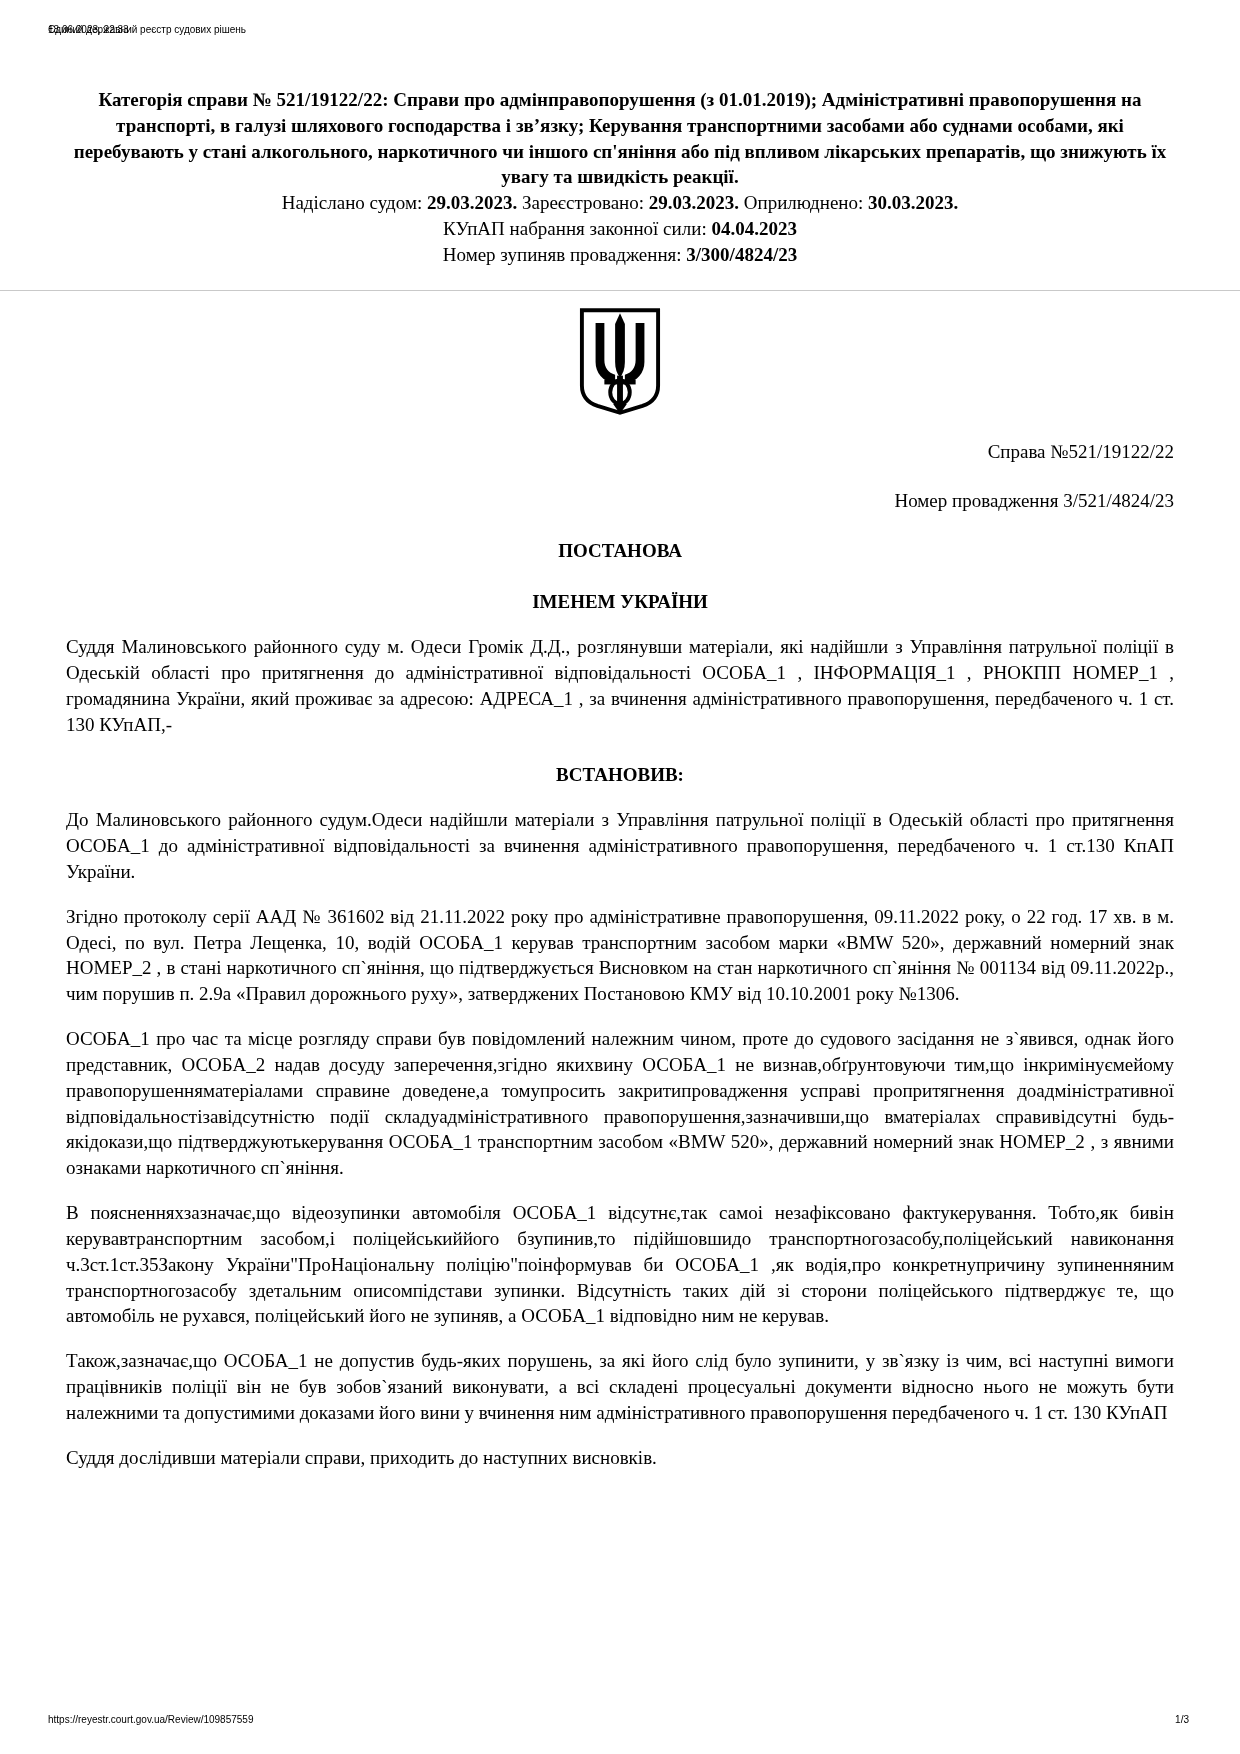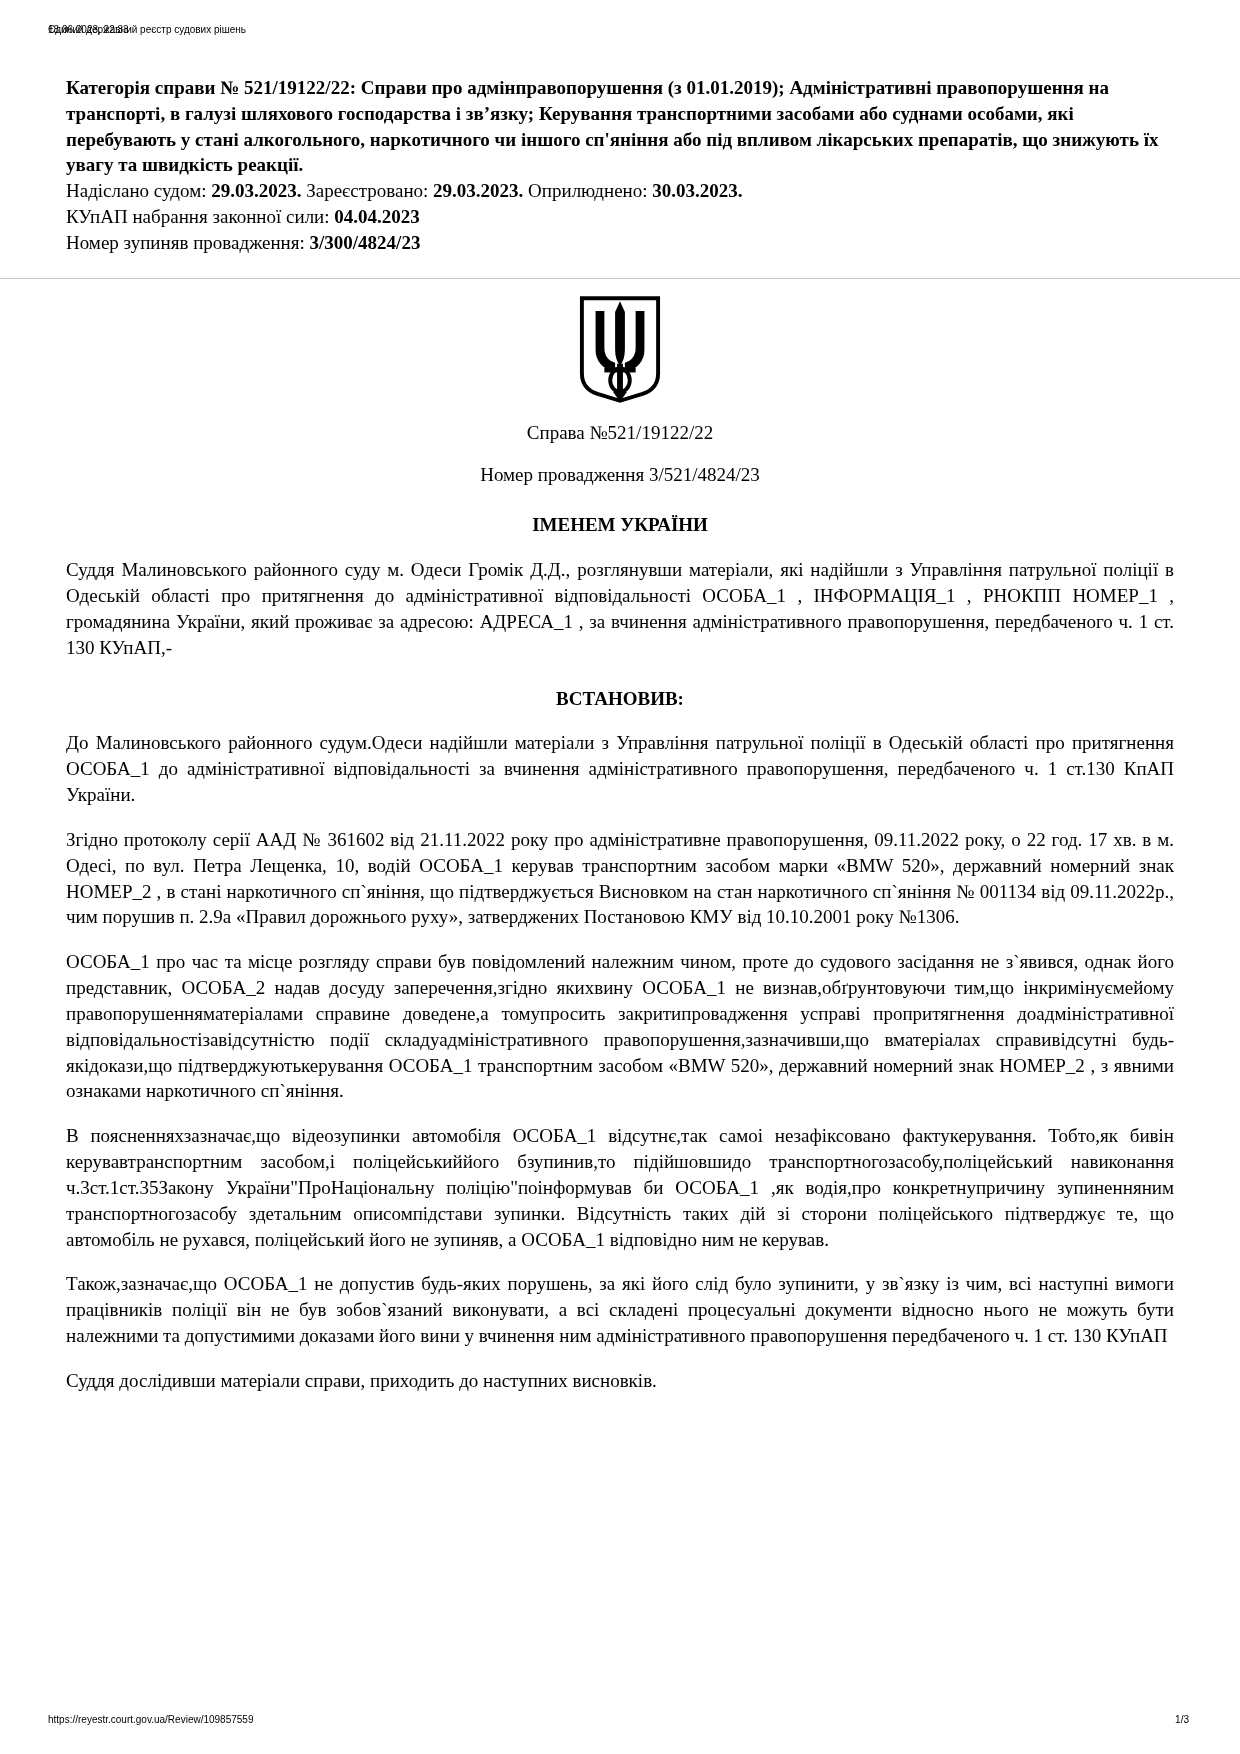--- a/index.html
+++ b/index.html
@@ -30,31 +30,31 @@
   
   .content {
     position: absolute;
     top: 62px;
     left: 66px;
     width: 1108px;
     font-family: "Liberation Serif", "DejaVu Serif", serif;
     font-size: 19px;
     line-height: 1.36;
   }
-  .meta-block { margin-top: 13px; }
+  .meta-block { margin-top: 25px; text-align: center; }
   .meta-block p { margin: 0; }
   .bold { font-weight: bold; }
   .divider {
     border: none;
     border-top: 1px solid #c9c9c9;
     margin: 22px -66px 0 -66px;
     height: 0;
   }
   .emblem-wrap { margin: 15px auto 0 auto; width: 84px; height: 110px; }
-  .ref-right { text-align: center; margin-top: 16px; }
+  .ref-right { text-align: right; margin-top: 23px; }
   .doc-heading { text-align: center; font-weight: bold; margin-top: 25px; }
   .date-place { margin-top: 27px; white-space: pre-wrap; }
   .para { margin: 19px 0 0 0; text-align: justify; }
 </style>
 </head>
 <body>
 
 <div class="page">
 
   <div class="print-header">
@@ -82,20 +82,21 @@
         <rect x="40" y="70" width="6" height="28" fill="#000"></rect>
         <rect x="27" y="74" width="32" height="5" fill="#000"></rect>
         <ellipse cx="43" cy="87" rx="10" ry="12" fill="none" stroke="#000" stroke-width="4"></ellipse>
         <path d="M36 99 L43 109 L50 99 Z" fill="#000"></path>
       </svg>
     </div>
 
     <div class="ref-right">Справа №521/19122/22</div>
     <div class="ref-right">Номер провадження 3/521/4824/23</div>
 
+    <div class="doc-heading">ПОСТАНОВА</div>
     <div class="doc-heading">ІМЕНЕМ УКРАЇНИ</div>
 
 
     <p class="para">Суддя Малиновського районного суду м. Одеси Громік Д.Д., розглянувши матеріали, які надійшли з Управління патрульної поліції в Одеській області про притягнення до адміністративної відповідальності ОСОБА_1 , ІНФОРМАЦІЯ_1 , РНОКПП НОМЕР_1 , громадянина України, який проживає за адресою: АДРЕСА_1 , за вчинення адміністративного правопорушення, передбаченого ч. 1 ст. 130 КУпАП,-</p>
 
     <div class="doc-heading">ВСТАНОВИВ:</div>
 
     <p class="para">До Малиновського районного судум.Одеси надійшли матеріали з Управління патрульної поліції в Одеській області про притягнення ОСОБА_1 до адміністративної відповідальності за вчинення адміністративного правопорушення, передбаченого ч. 1 ст.130 КпАП України.</p>
     <p class="para">Згідно протоколу серії ААД № 361602 від 21.11.2022 року про адміністративне правопорушення, 09.11.2022 року, о 22 год. 17 хв. в м. Одесі, по вул. Петра Лещенка, 10, водій ОСОБА_1 керував транспортним засобом марки «BMW 520», державний номерний знак НОМЕР_2 , в стані наркотичного сп`яніння, що підтверджується Висновком на стан наркотичного сп`яніння № 001134 від 09.11.2022р., чим порушив п. 2.9а «Правил дорожнього руху», затверджених Постановою КМУ від 10.10.2001 року №1306.</p>
     <p class="para">ОСОБА_1 про час та місце розгляду справи був повідомлений належним чином, проте до судового засідання не з`явився, однак його представник, ОСОБА_2 надав досуду заперечення,згідно якихвину ОСОБА_1 не визнав,обґрунтовуючи тим,що інкримінуємейому правопорушенняматеріалами справине доведене,а томупросить закритипровадження усправі пропритягнення доадміністративної відповідальностізавідсутністю події складуадміністративного правопорушення,зазначивши,що вматеріалах справивідсутні будь-якідокази,що підтверджуютькерування ОСОБА_1 транспортним засобом «BMW 520», державний номерний знак НОМЕР_2 , з явними ознаками наркотичного сп`яніння.</p>

